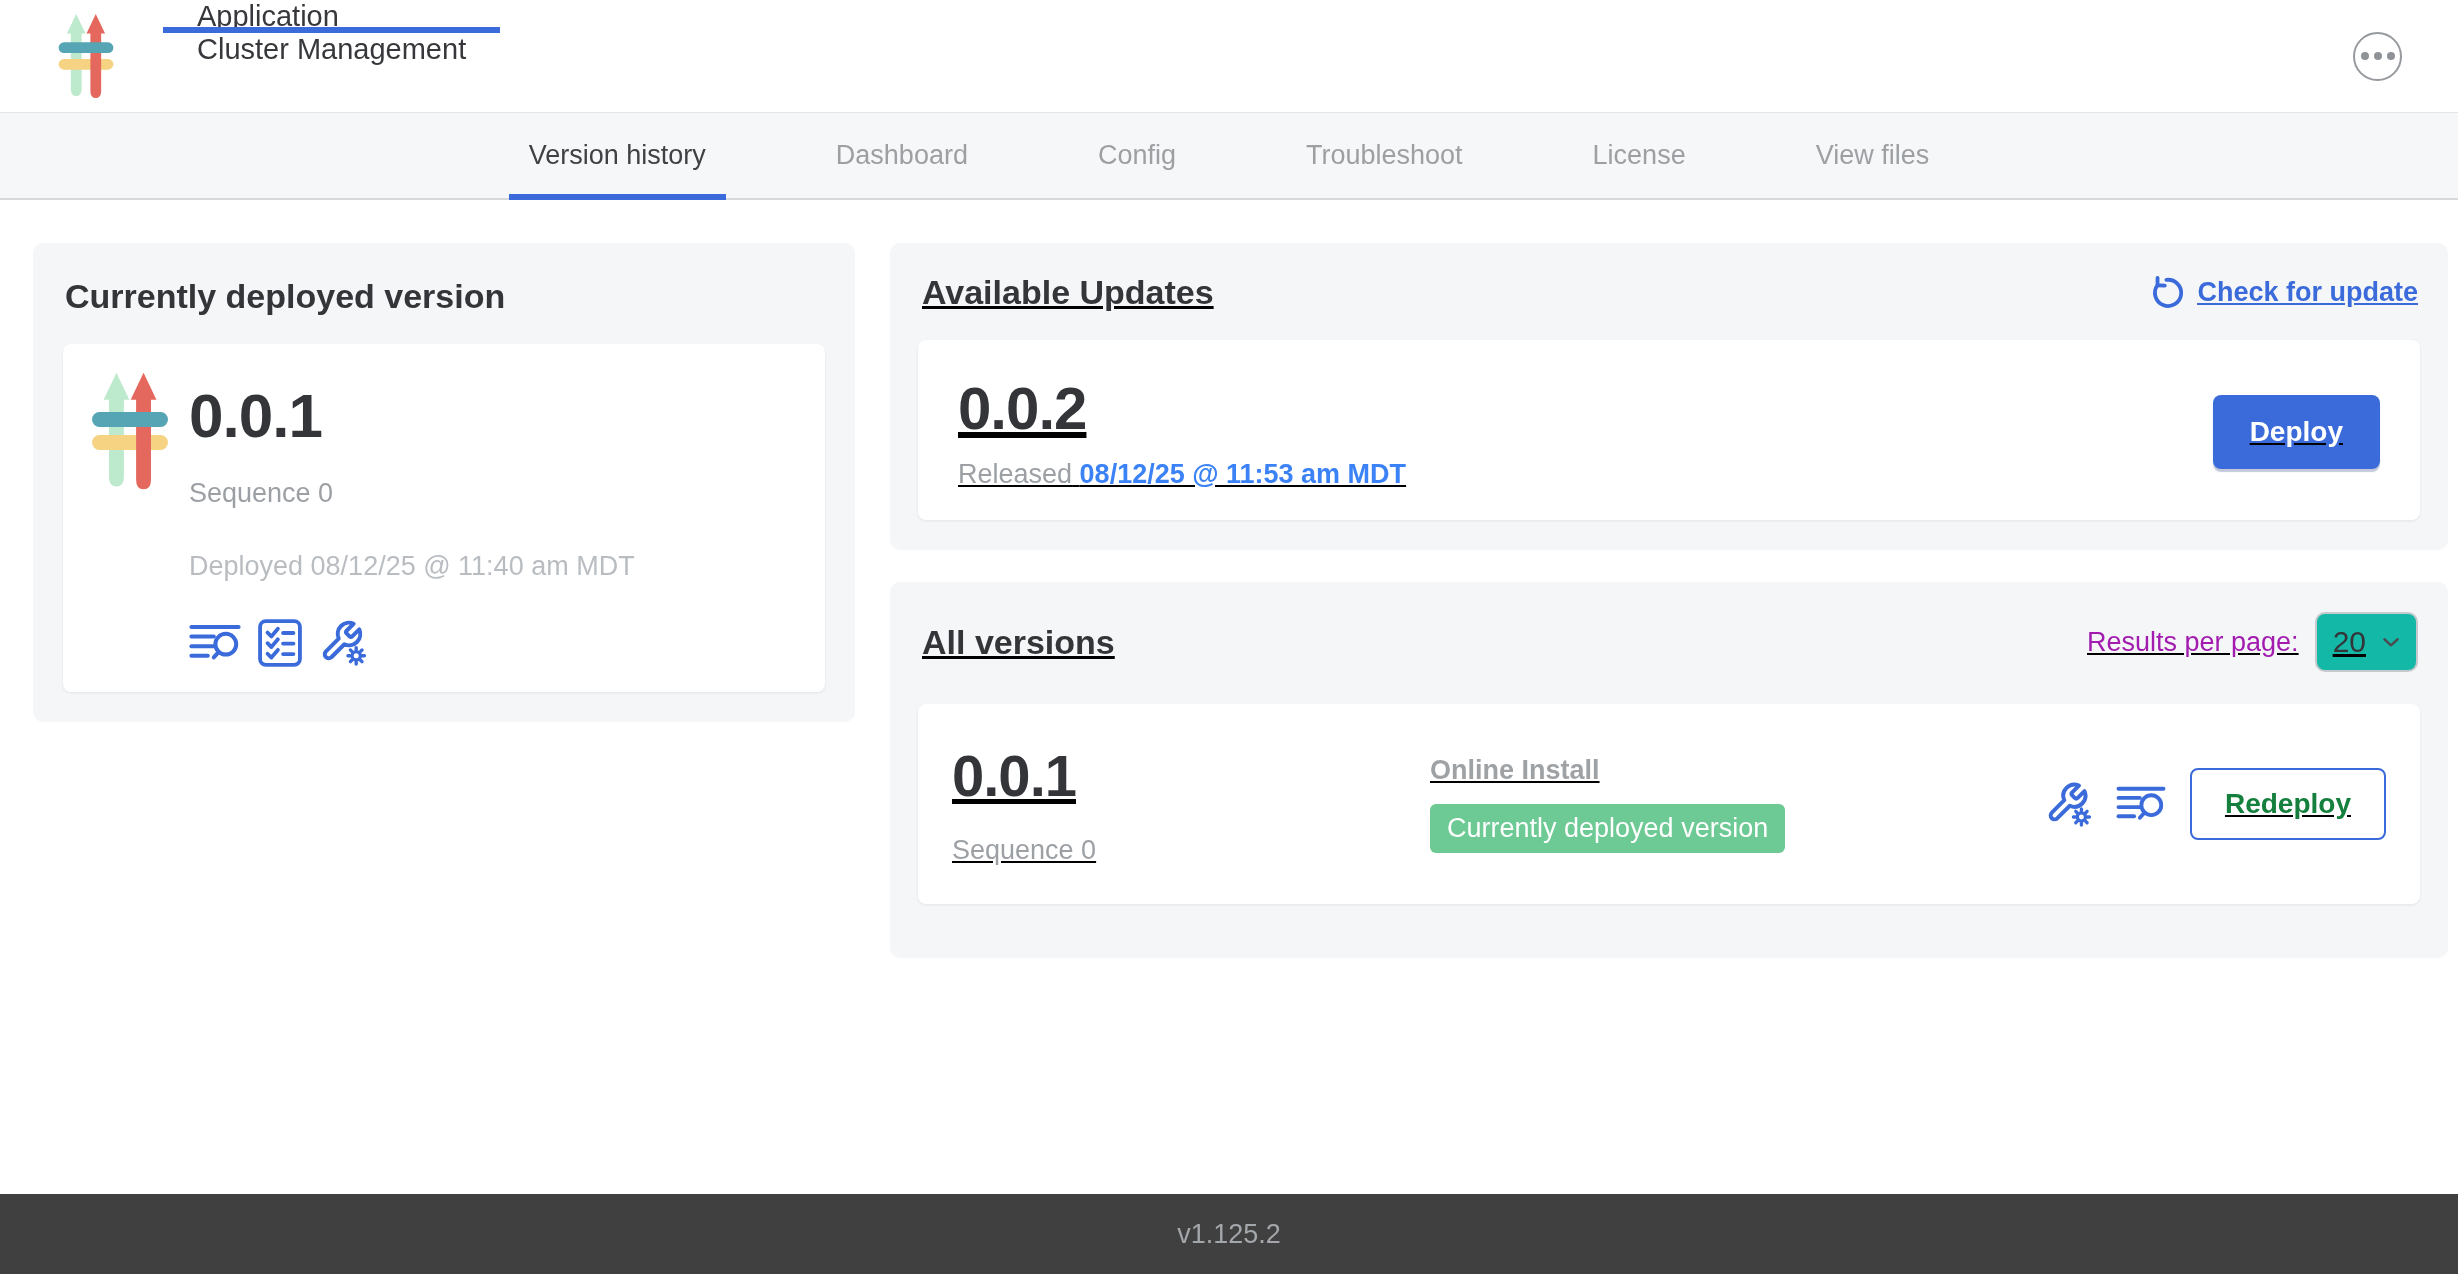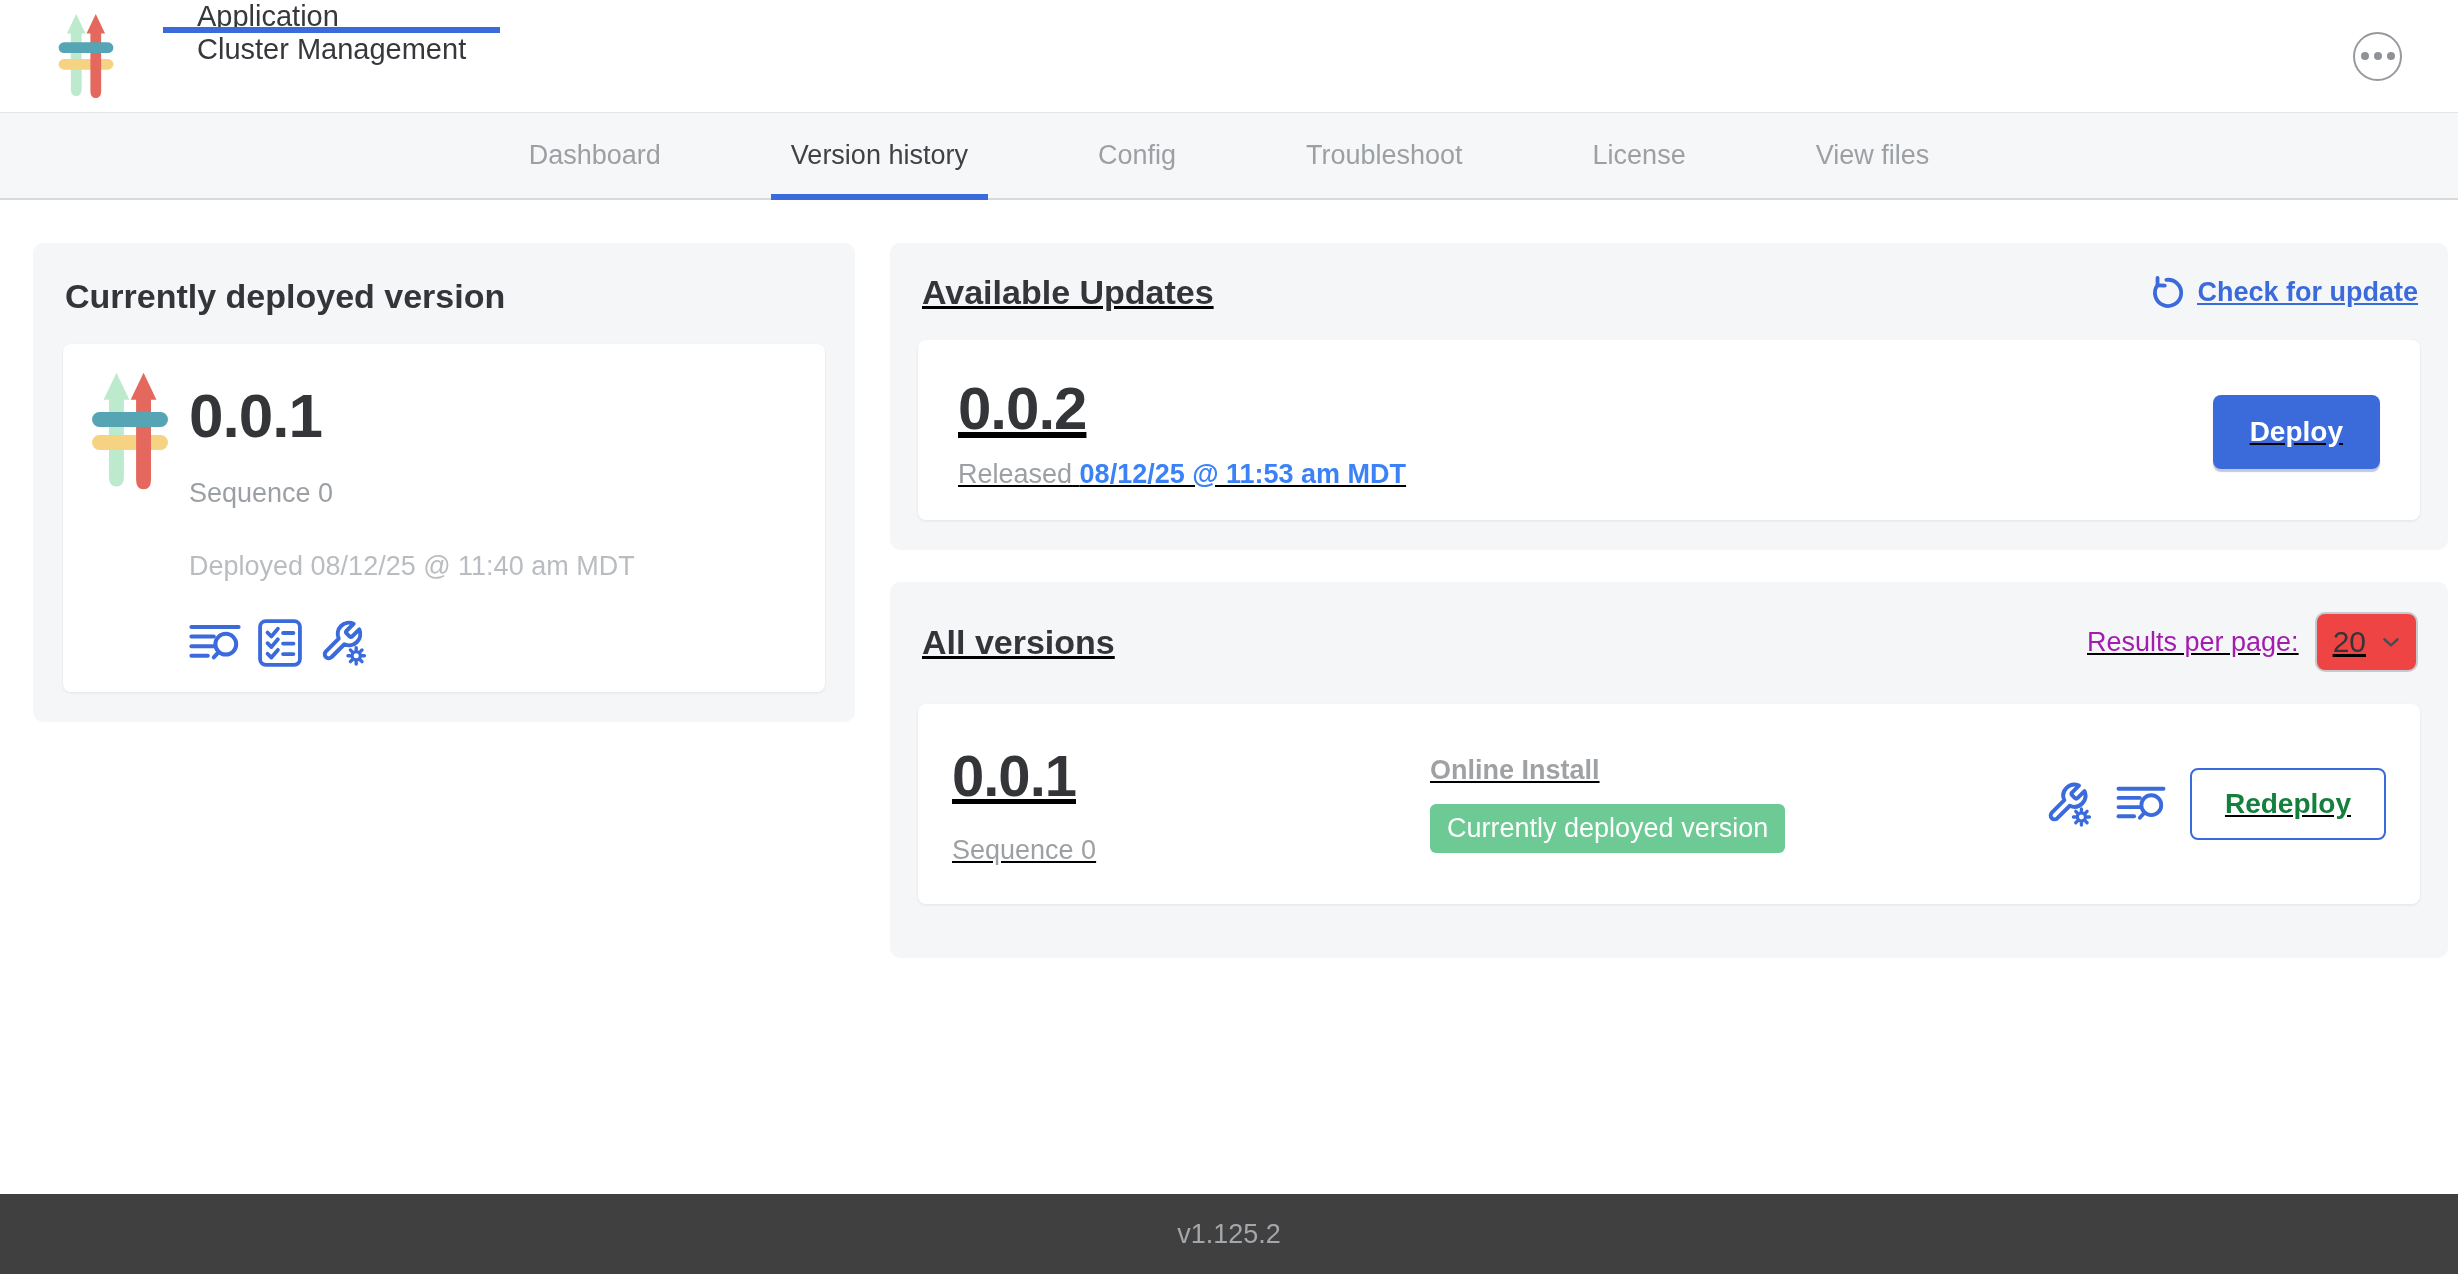--- a/index.html
+++ b/index.html
@@ -99,21 +99,21 @@
     padding: 21px 37px; cursor: pointer;
     box-shadow: 0 3px 1px rgba(38,62,125,0.28);
   }
 
   .versions-panel { padding: 28px 28px 54px 28px; }
   .versions-panel .card-head { margin-bottom: 32px; }
   .rpp { display: flex; align-items: center; gap: 16px; }
   .rpp-label { font-size: 27px; color: #a21caf; }
   .rpp-select {
     display: flex; align-items: center; gap: 14px;
-    background: #ef4444; border: 2px solid #c6c9cd; border-radius: 10px;
+    background: #14b8a6; border: 2px solid #c6c9cd; border-radius: 10px;
     padding: 11px 14px 11px 16px; cursor: pointer;
   }
   .rpp-value { font-size: 30px; color: #333539; }
   .version-row {
     padding: 30px 34px; min-height: 200px;
     display: grid; grid-template-columns: 478px 1fr auto; align-items: center;
   }
   .vr-ver { font-size: 58px; font-weight: 700; color: #333539; letter-spacing: -1px; }
   .vr-seq { margin-top: 26px; font-size: 27px; color: #9ca0a4; }
   .install-type { font-size: 27px; font-weight: 600; color: #9fa2a5; }
@@ -200,22 +200,22 @@
       </div>
     </nav>
     <button class="menu-btn">
       <span class="dot"></span>
       <span class="dot"></span>
       <span class="dot"></span>
     </button>
   </header>
 
   <nav class="subnav">
+    <div class="subnav-tab active">Version history</div>
     <div class="subnav-tab">Dashboard</div>
-    <div class="subnav-tab active">Version history</div>
     <div class="subnav-tab">Config</div>
     <div class="subnav-tab">Troubleshoot</div>
     <div class="subnav-tab">License</div>
     <div class="subnav-tab">View files</div>
   </nav>
 
   <main>
 
     <section class="panel left-panel">
       <h2 class="panel-title">Currently deployed version</h2>

